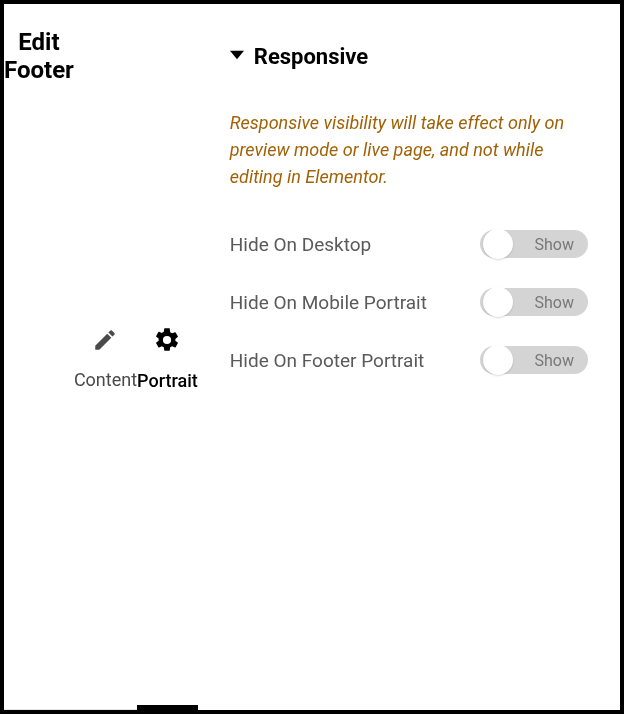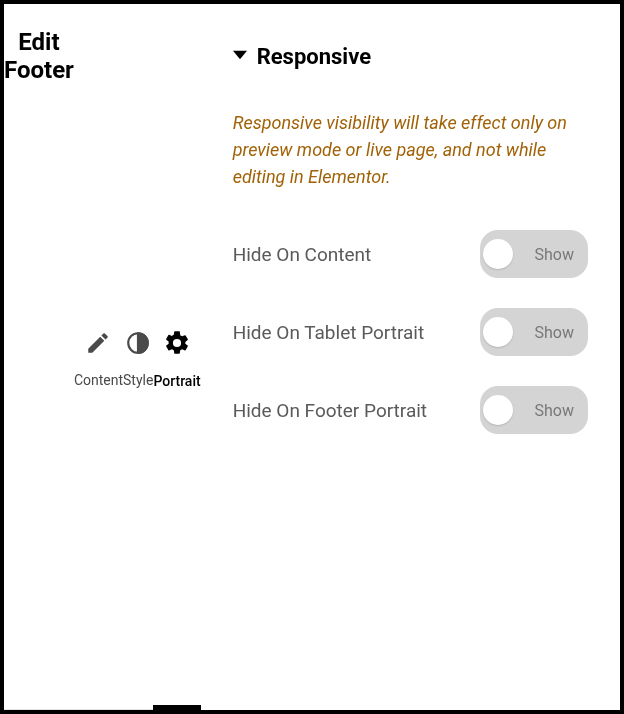--- a/index.html
+++ b/index.html
@@ -41,21 +41,21 @@
       justify-content: center;
       padding: 24px 0 20px;
       cursor: pointer;
       position: relative;
     }
     .tab-icon {
       margin-bottom: 12px;
       color: #4a4a4a;
     }
     .tab-label {
-      font-size: 14px;
+      font-size: 18px;
       color: #4a4a4a;
     }
     .tab.active .tab-icon {
       color: #000;
     }
     .tab.active .tab-label {
       color: #000;
       font-weight: 500;
     }
     .tab.active::after {
@@ -96,21 +96,21 @@
       align-items: center;
       justify-content: space-between;
       margin-bottom: 30px;
     }
     .control-label {
       font-size: 19px;
       color: #5a5a5a;
     }
     .toggle {
       width: 108px;
-      height: 48px;
+      height: 28px;
       border-radius: 18px;
       background: #d4d4d4;
       display: flex;
       align-items: center;
       position: relative;
       cursor: pointer;
     }
     .toggle-knob {
       width: 30px;
       height: 30px;
@@ -140,29 +140,20 @@
 
     <div class="tab">
       <span class="tab-icon">
         <svg width="26" height="26" viewBox="0 0 24 24" fill="currentColor">
           <path d="M3 17.25V21h3.75L17.81 9.94l-3.75-3.75L3 17.25zM20.71 7.04a1 1 0 0 0 0-1.41l-2.34-2.34a1 1 0 0 0-1.41 0l-1.83 1.83 3.75 3.75 1.83-1.83z"></path>
         </svg>
       </span>
       <span class="tab-label">Content</span>
     </div>
 
-    <div class="tab">
-      <span class="tab-icon">
-        <svg width="26" height="26" viewBox="0 0 24 24" fill="none" stroke="currentColor" stroke-width="2">
-          <circle cx="12" cy="12" r="9"></circle>
-          <path d="M12 3 a9 9 0 0 1 0 18 z" fill="currentColor"></path>
-        </svg>
-      </span>
-      <span class="tab-label">Style</span>
-    </div>
 
     <div class="tab active">
       <span class="tab-icon">
         <svg width="28" height="28" viewBox="0 0 24 24" fill="currentColor">
           <path d="M19.14 12.94a7.07 7.07 0 0 0 .06-.94 7.07 7.07 0 0 0-.06-.94l2.03-1.58a.5.5 0 0 0 .12-.64l-1.92-3.32a.5.5 0 0 0-.6-.22l-2.39.96a7.03 7.03 0 0 0-1.62-.94l-.36-2.54A.5.5 0 0 0 13.9 2h-3.8a.5.5 0 0 0-.5.42l-.36 2.54c-.58.24-1.12.56-1.62.94l-2.39-.96a.5.5 0 0 0-.6.22L2.71 8.48a.5.5 0 0 0 .12.64l2.03 1.58a7.07 7.07 0 0 0-.06.94c0 .32.02.63.06.94l-2.03 1.58a.5.5 0 0 0-.12.64l1.92 3.32c.14.24.42.34.6.22l2.39-.96c.5.38 1.04.7 1.62.94l.36 2.54c.04.24.25.42.5.42h3.8c.25 0 .46-.18.5-.42l.36-2.54c.58-.24 1.12-.56 1.62-.94l2.39.96c.18.12.46.02.6-.22l1.92-3.32a.5.5 0 0 0-.12-.64l-2.03-1.58zM12 15.5A3.5 3.5 0 1 1 12 8.5a3.5 3.5 0 0 1 0 7z"></path>
         </svg>
       </span>
       <span class="tab-label">Portrait</span>
     </div>
 
@@ -175,29 +166,29 @@
         <svg width="14" height="14" viewBox="0 0 10 10" fill="#000">
           <path d="M0 2 L10 2 L5 8 Z"></path>
         </svg>
       </span>
       <span class="section-title">Responsive</span>
     </div>
 
     <div class="description">Responsive visibility will take effect only on preview mode or live page, and not while editing in Elementor.</div>
 
     <div class="control-row">
-      <span class="control-label">Hide On Content</span>
+      <span class="control-label">Hide On Desktop</span>
       <div class="toggle">
         <span class="toggle-knob"></span>
         <span class="toggle-label">Show</span>
       </div>
     </div>
 
     <div class="control-row">
-      <span class="control-label">Hide On Tablet Portrait</span>
+      <span class="control-label">Hide On Mobile Portrait</span>
       <div class="toggle">
         <span class="toggle-knob"></span>
         <span class="toggle-label">Show</span>
       </div>
     </div>
 
     <div class="control-row">
       <span class="control-label">Hide On Footer Portrait</span>
       <div class="toggle">
         <span class="toggle-knob"></span>

